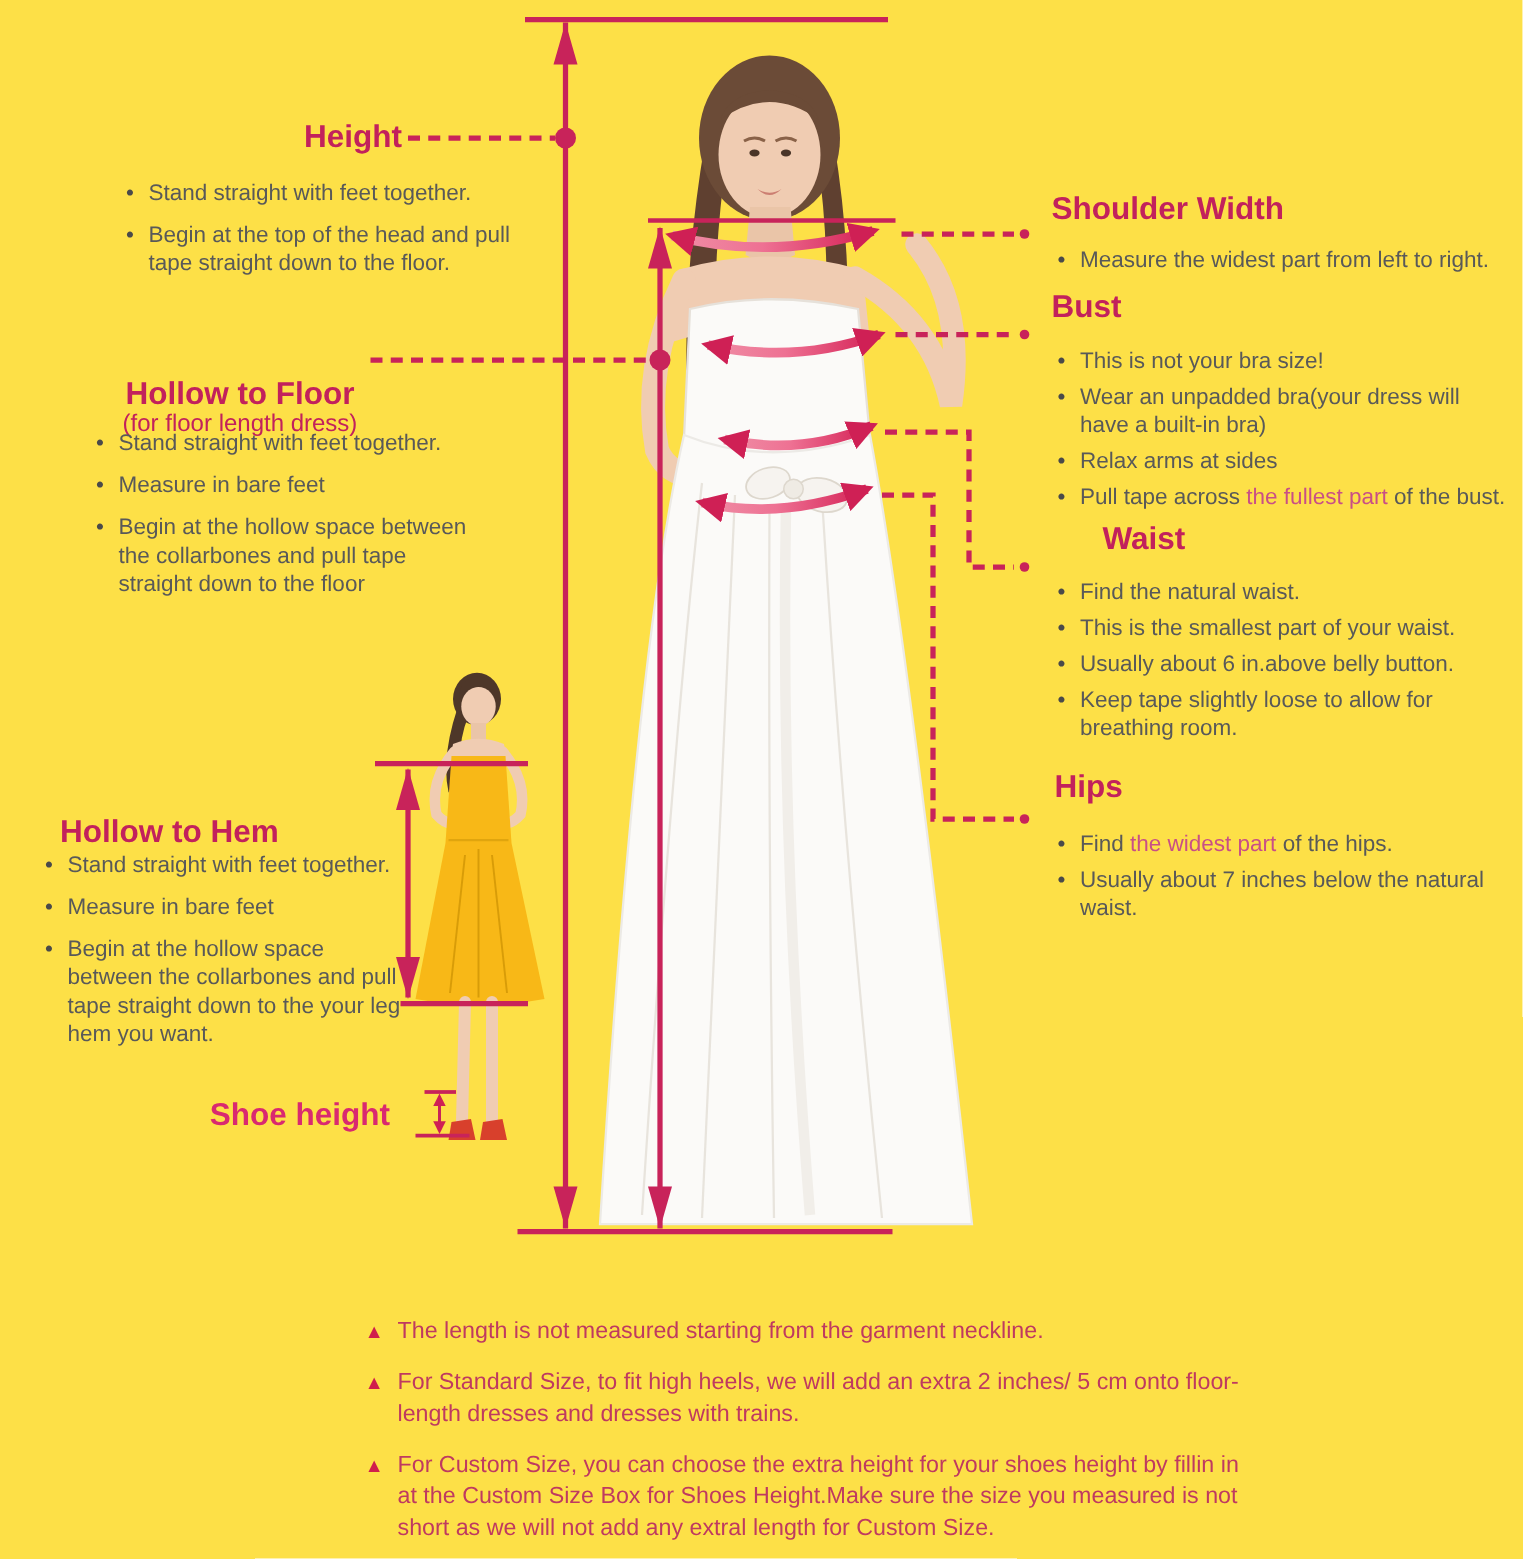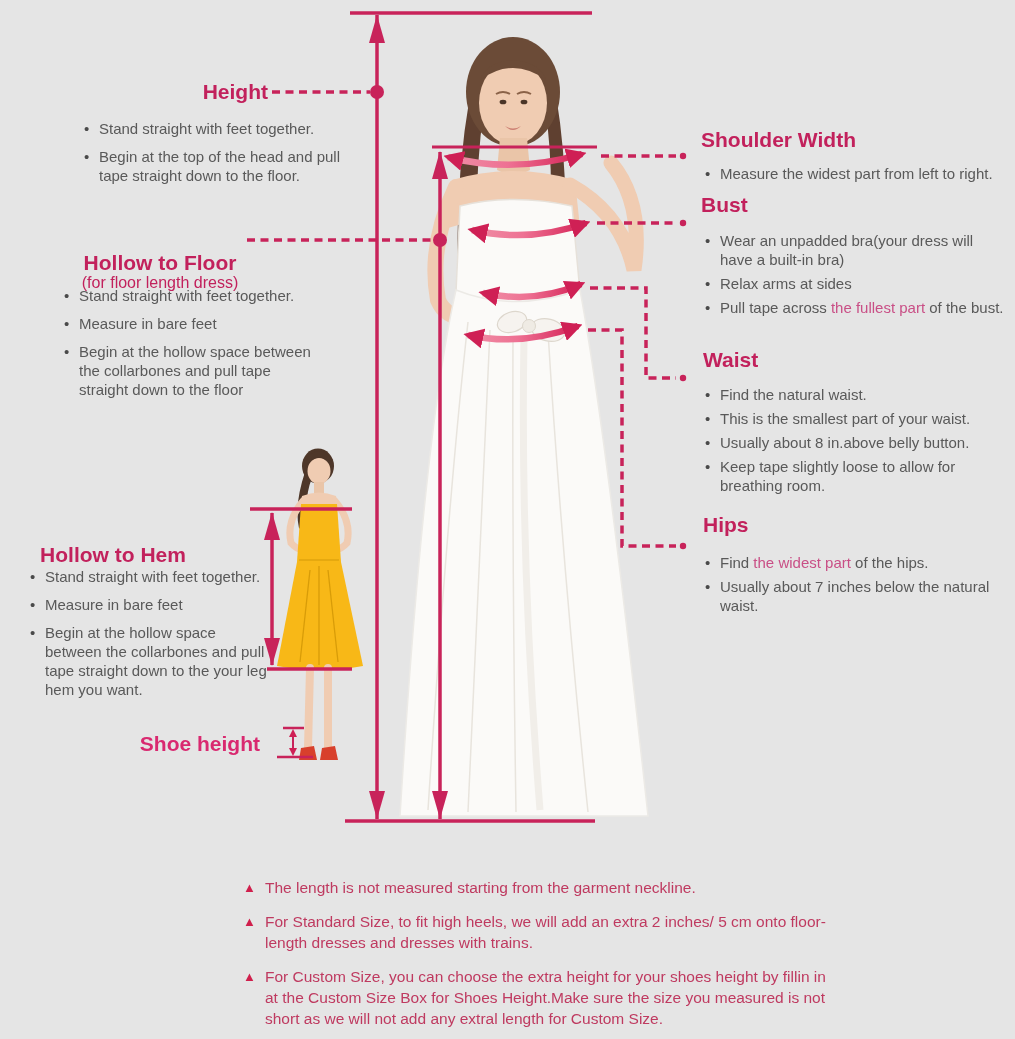--- a/index.html
+++ b/index.html
@@ -1,18 +1,18 @@
 <!DOCTYPE html>
 <html><head>
 <meta charset="utf-8">
 <style>
   html,body{margin:0;padding:0;background:#fff;}
   *{box-sizing:border-box;}
   #canvas{
-    position:relative;width:1015px;height:1039px;background:#e5e5e5;overflow:hidden;
+    position:relative;width:1015px;height:1039px;background:#fde047;overflow:hidden;
     font-family:"Liberation Sans", sans-serif;
   }
   .abs{position:absolute;}
   .title{
     font-size:21px;font-weight:bold;color:#c2215c;line-height:24px;white-space:nowrap;
   }
   .subtitle{font-size:16px;color:#c2215c;line-height:17px;}
   .bullets{list-style:none;margin:16px;padding:0;color:#595959;font-size:15px;line-height:19px;}
   .bullets li{position:relative;padding-left:17px;margin:0 0 9px 0;}
   .bullets li::before{content:"\2022";position:absolute;left:2px;top:0;color:#4a4a4a;}
@@ -162,30 +162,31 @@
 
   <div class="abs title ta-r" style="left:130px;top:732px;width:130px;color:#d92970">Shoe height</div>
 
   <div class="abs title" style="left:701px;top:128px">Shoulder Width</div>
   <ul class="abs bullets tight" style="left:687px;top:148px;width:330px">
     <li class="nowrap">Measure the widest part from left to right.</li>
   </ul>
 
   <div class="abs title" style="left:701px;top:193px">Bust</div>
   <ul class="abs bullets tight" style="left:687px;top:215px;width:296px">
+    <li>This is not your bra size!</li>
     <li>Wear an unpadded bra(your dress will have a built-in bra)</li>
     <li>Relax arms at sides</li>
     <li class="nowrap"><span>Pull tape across </span><span class="hl">the fullest part</span><span> of the bust.</span></li>
   </ul>
 
-  <div class="abs title" style="left:703px;top:348px">Waist</div>
+  <div class="abs title" style="left:735px;top:348px">Waist</div>
   <ul class="abs bullets tight" style="left:687px;top:369px;width:296px">
     <li>Find the natural waist.</li>
     <li>This is the smallest part of your waist.</li>
-    <li>Usually about 8 in.above belly button.</li>
+    <li>Usually about 6 in.above belly button.</li>
     <li>Keep tape slightly loose to allow for breathing room.</li>
   </ul>
 
   <div class="abs title" style="left:703px;top:513px">Hips</div>
   <ul class="abs bullets tight" style="left:687px;top:537px;width:296px">
     <li><span>Find </span><span class="hl">the widest part</span><span> of the hips.</span></li>
     <li>Usually about 7 inches below the natural waist.</li>
   </ul>
 
   <div id="notes" class="abs" style="left:243px;top:877px;width:600px">

